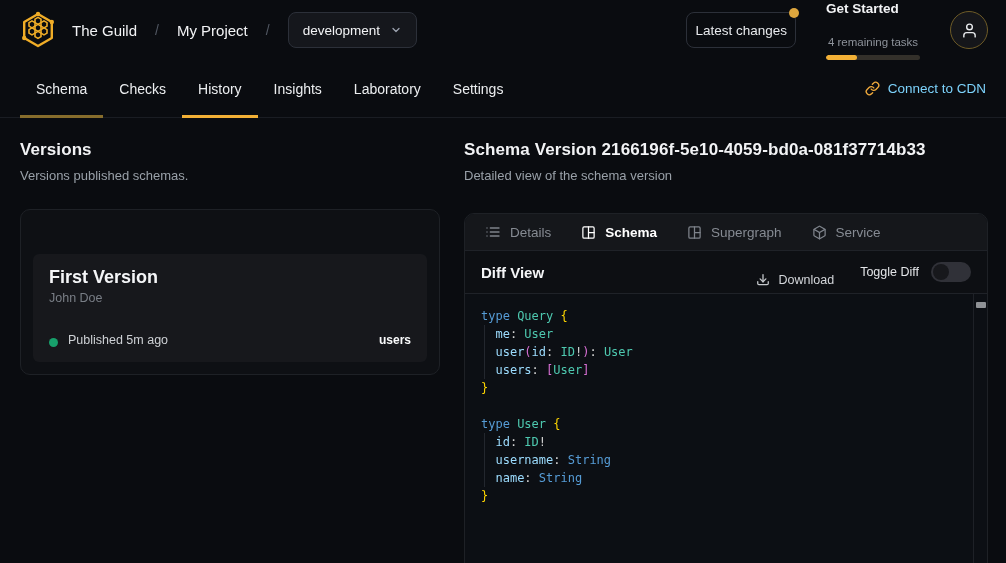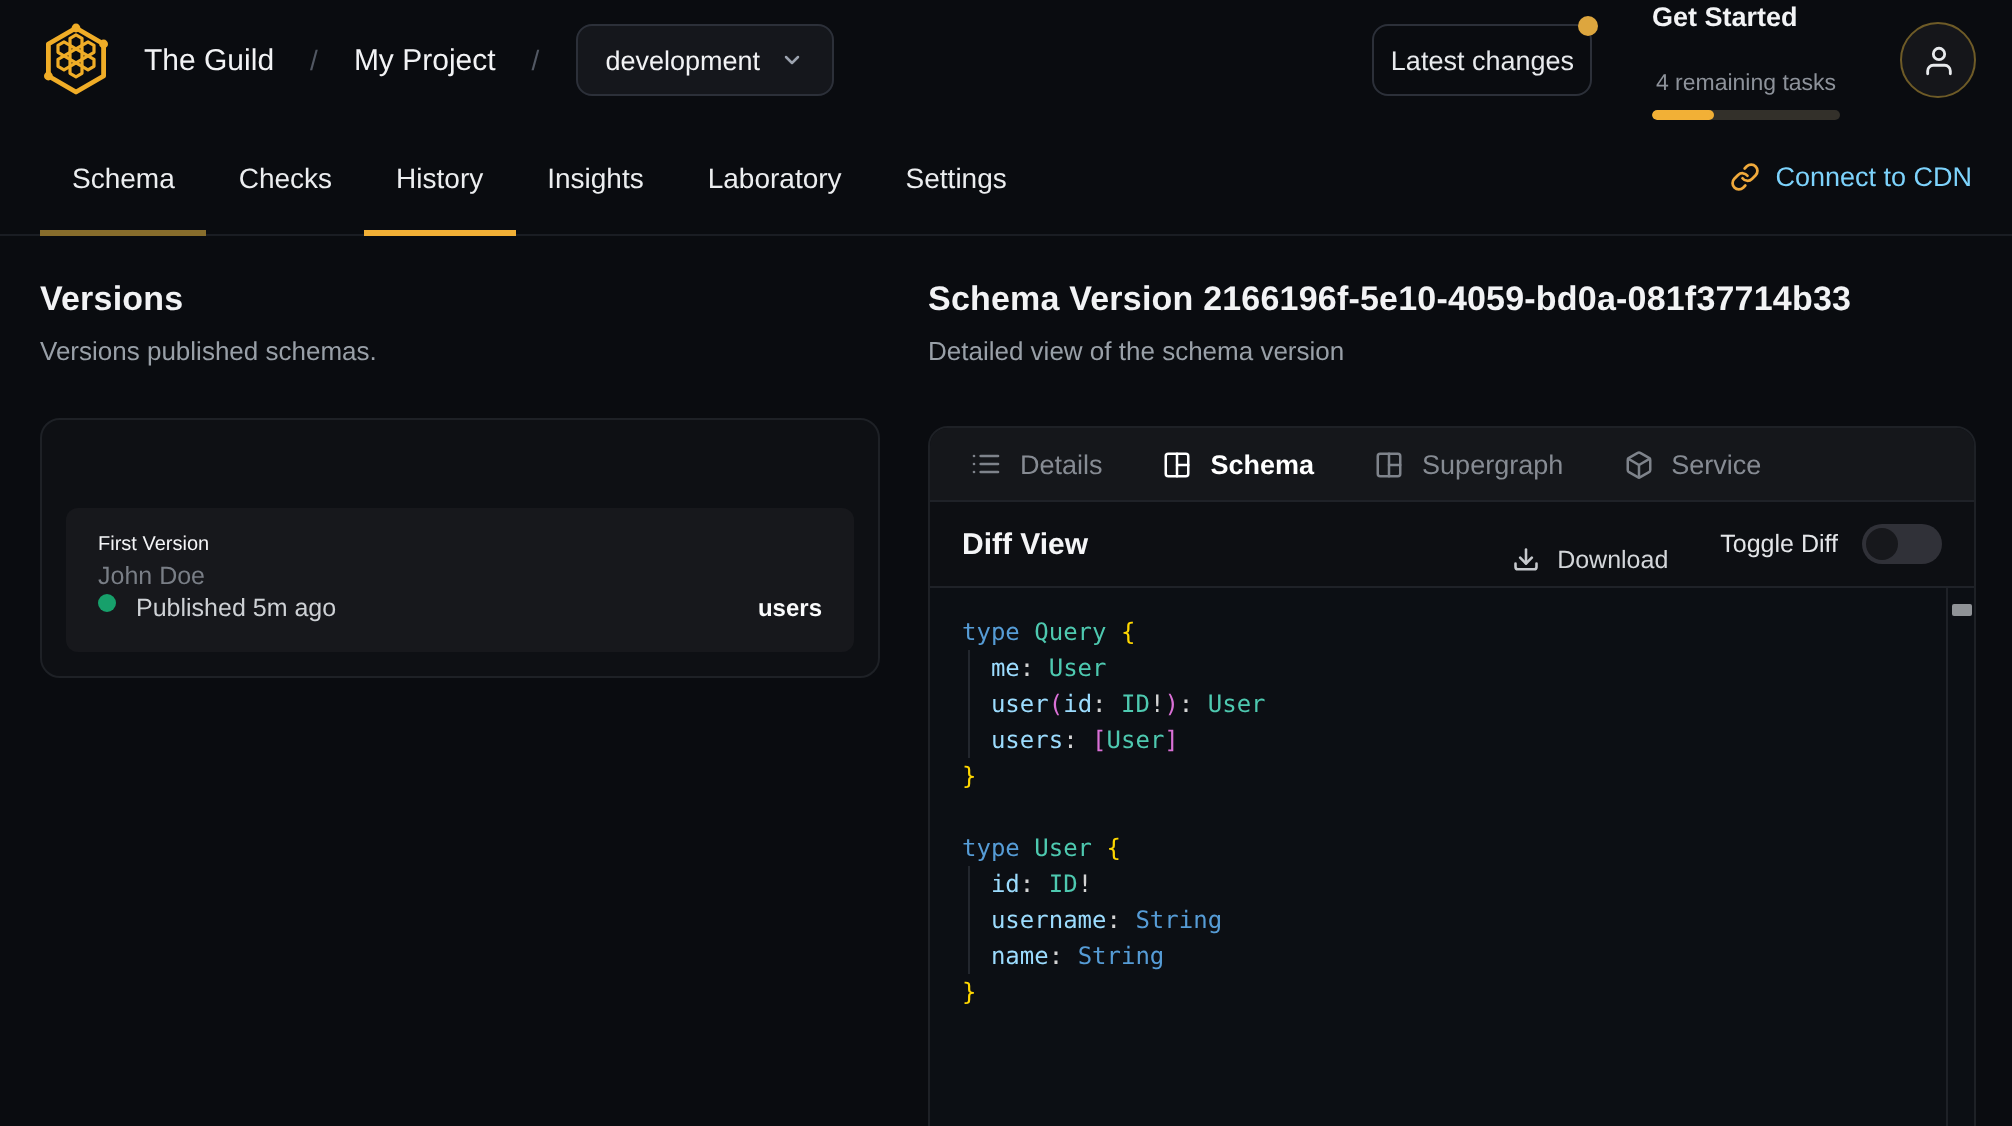--- a/index.html
+++ b/index.html
@@ -68,23 +68,23 @@
   .panel-sub { margin-top:8px; font-size:13px; color:#99a0a8; }
 
   .versions-card {
     margin-top:26px; background:#0e1014; border:1px solid #1e2126;
     border-radius:10px; padding:12px;
   }
   .version-item {
     margin-top:32px; background:#17181c; border-radius:6px;
     padding:13px 16px 15px; cursor:pointer;
   }
-  .vi-title { font-size:10px; font-weight:400; color:#f4f5f7; }
+  .vi-title { font-size:18px; font-weight:700; color:#f4f5f7; }
   .vi-author { margin-top:3px; font-size:12.5px; color:#797e86; }
-  .vi-status-row { margin-top:2px; display:flex; align-items:flex-start; }
+  .vi-status-row { margin-top:28px; display:flex; align-items:flex-end; }
   .status-dot { width:9px; height:9px; border-radius:50%; margin-right:10px; }
   .vi-status { font-size:12.5px; color:#ced1d5; }
   .vi-badge { margin-left:auto; font-size:12px; font-weight:700; color:#fafbfc; }
 
   .detail-card {
     margin-top:30px; height:410px; background:#0c0f14;
     border:1px solid #1e2126; border-radius:10px 10px 0 0; overflow:hidden;
   }
   .tab-strip {
     height:37px; background:#15171b; border-bottom:1px solid #1f2228;

